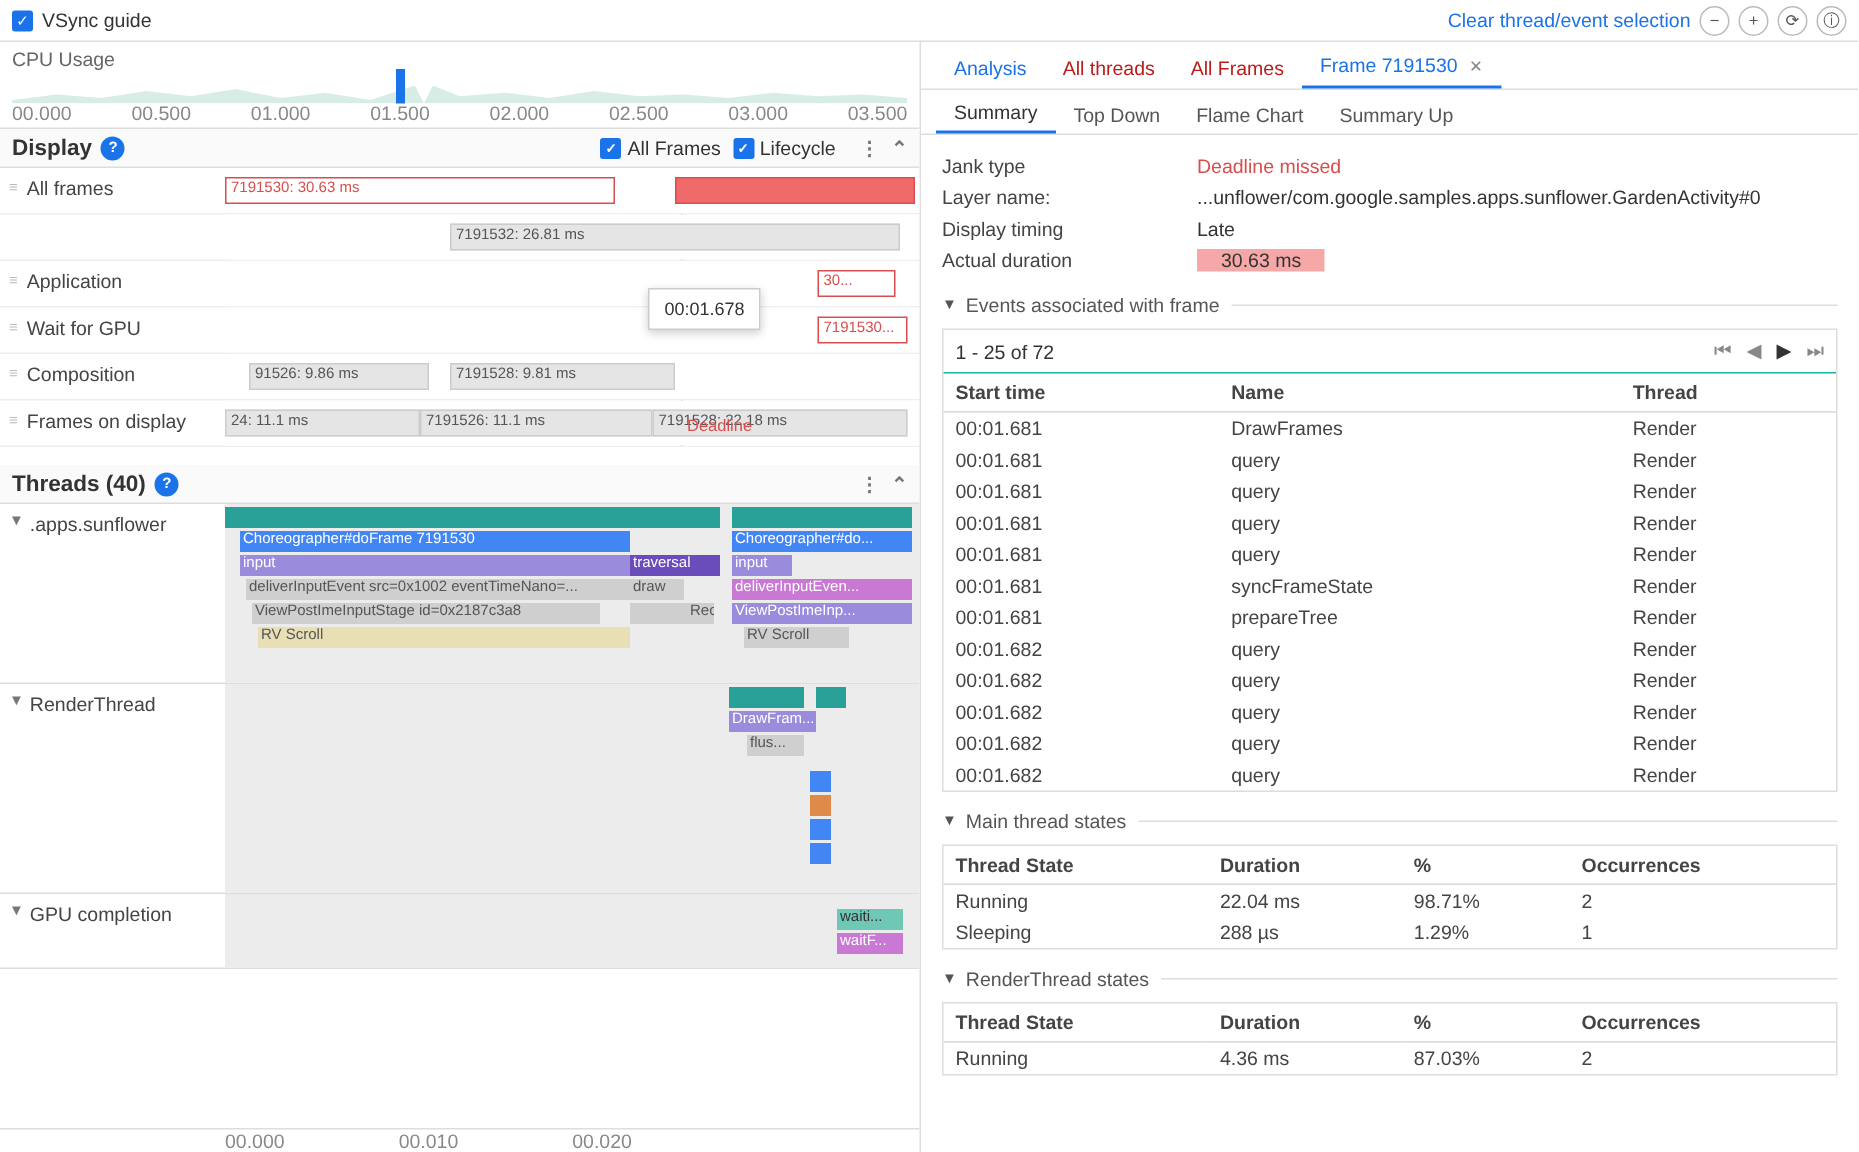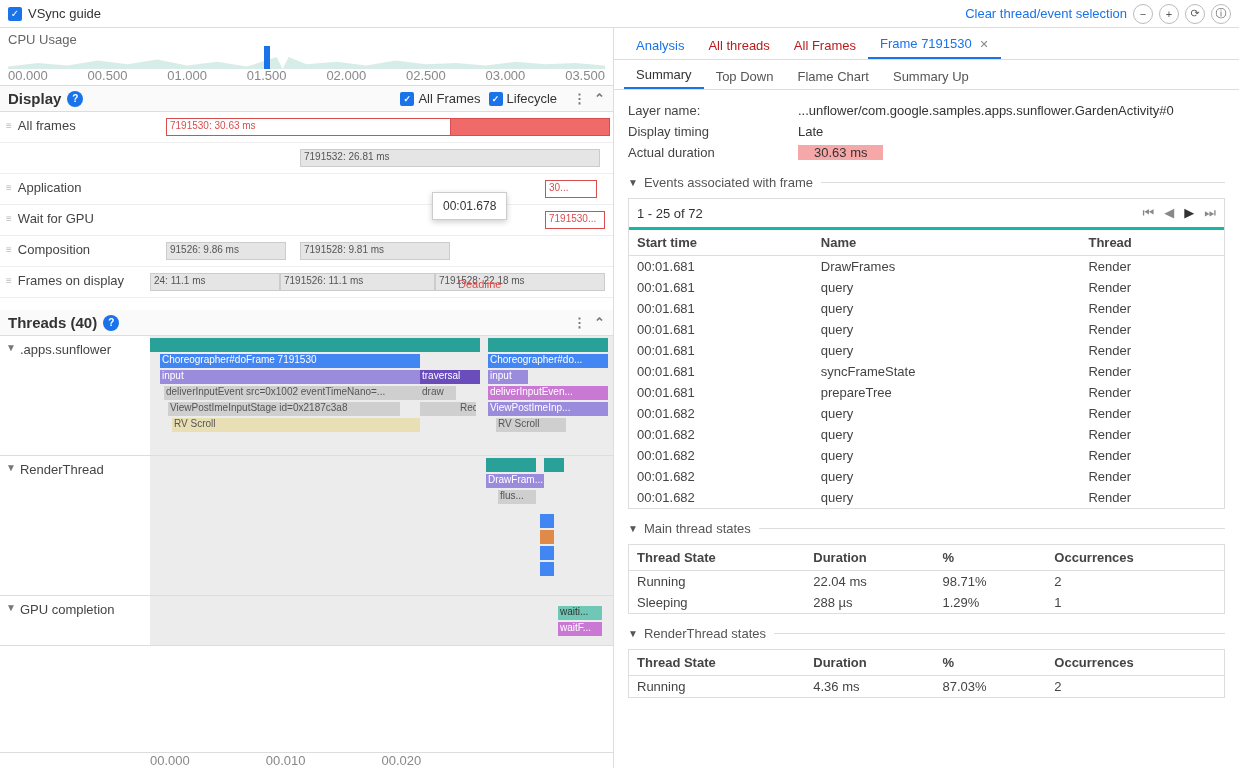--- a/index.html
+++ b/index.html
@@ -76,21 +76,21 @@
 .v.red { color:#d84d4d;}
 .v.hl-blue { background:#cfe0ff; padding:0 4px;}
 .v.hl-red { background:#f6a7a7; padding:0 16px;}
 
 .collapsible { margin-top:12px; }
 .collapsible .chdr { display:flex; align-items:center; color:#555; font-size:13px; }
 .collapsible .chdr .chev { font-size:10px; margin-right:6px; cursor:pointer;}
 .collapsible .chdr .line { flex:1; border-top:1px solid #ddd; margin-left:8px;}
 
 .eventsbox { border:1px solid #ddd; margin-top:8px; }
-.eventsbox .toolbar { display:flex; align-items:center; padding:6px 8px; border-bottom:3px solid #14b8a6;}
+.eventsbox .toolbar { display:flex; align-items:center; padding:6px 8px; border-bottom:1px solid #14b8a6;}
 .eventsbox .toolbar .nav { margin-left:auto; display:flex; gap:10px; color:#888;}
 .eventsbox .toolbar .nav span { cursor:pointer; }
 
 table { width:100%; border-collapse:collapse; font-size:12px;}
 th { text-align:left; padding:5px 8px; border-bottom:1px solid #ddd; color:#444; font-weight:600;}
 td { padding:3px 8px; color:#444;}
 .small-table { border:1px solid #ddd; margin-top:8px; }
 </style>
 </head>
 <body>
@@ -138,21 +138,21 @@
 
     <div class="tracklist" id="display-tracks" style="position:relative;">
       <div class="deadline-line"></div>
       <div class="tooltip">00:01.678</div>
     <div class="trackrow">
           <div class="lbl">
             <span class="handle">≡</span>
             <span>All frames</span>
           </div>
           <div class="lane">
-            <div class="seg outline-red" style="left: 16px; width: 300px;">7191530: 30.63 ms</div>
+            <div class="seg outline-red" style="left: 0px; width: 260px;">7191530: 30.63 ms</div>
             <div class="seg red" style="left: 300px; width: 160px;"></div>
           </div>
         </div>
         <div class="trackrow">
           <div class="lbl"></div>
           <div class="lane">
             <div class="seg " style="left: 150px; width: 300px;">7191532: 26.81 ms</div>
           </div>
         </div>
         <div class="trackrow">
@@ -275,20 +275,24 @@
     </div>
     <div class="subtabs">
       <span class="tab active">Summary</span>
       <span class="tab">Top Down</span>
       <span class="tab">Flame Chart</span>
       <span class="tab">Summary Up</span>
     </div>
     <div class="panel">
       <div id="kv-holder">
           <div class="kvrow">
+            <div class="k">Jank type</div>
+            <div class="v red">Deadline missed</div>
+          </div>
+          <div class="kvrow">
             <div class="k">Layer name:</div>
             <div class="v ">...unflower/com.google.samples.apps.sunflower.GardenActivity#0</div>
           </div>
           <div class="kvrow">
             <div class="k">Display timing</div>
             <div class="v ">Late</div>
           </div>
           <div class="kvrow">
             <div class="k">Actual duration</div>
             <div class="v hl-red">30.63 ms</div>

